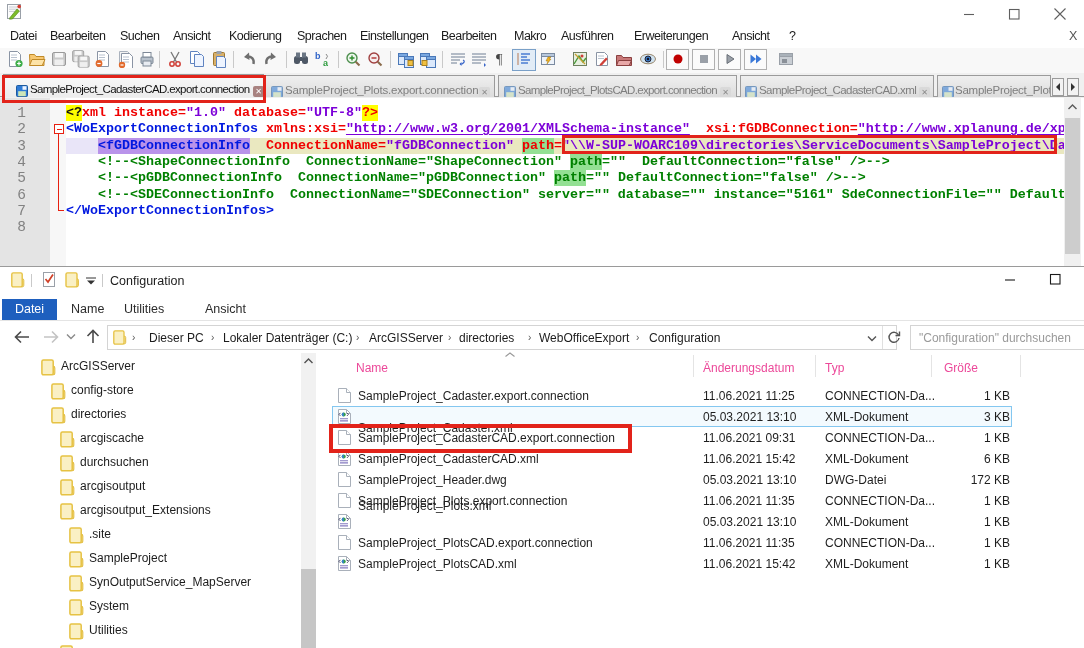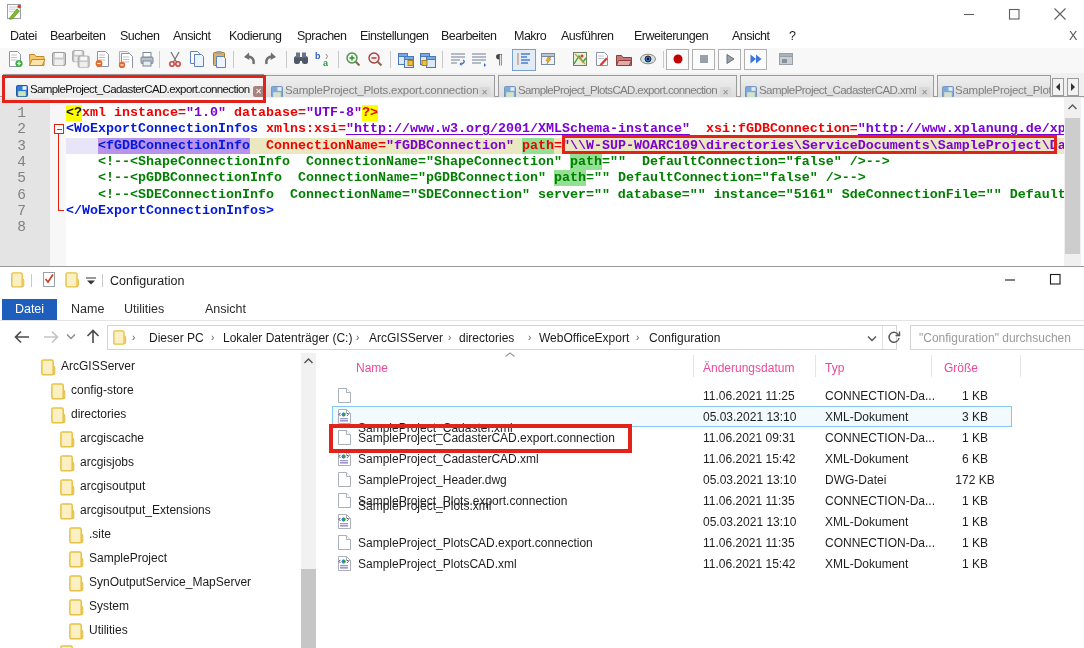--- a/index.html
+++ b/index.html
@@ -39,21 +39,21 @@
 .rtab{position:absolute;top:3px;font-size:12.5px;color:#2b2b2b;line-height:21px;}
 #addrrow{position:absolute;left:0;top:55px;width:1084px;height:31px;background:#fff;}
 #abox{position:absolute;left:107px;top:58px;width:790px;height:25px;border:1px solid #d4d4d4;background:#fff;}
 #sbox{position:absolute;left:910px;top:58px;width:180px;height:25px;border:1px solid #d4d4d4;background:#fff;}
 .crumb{position:absolute;top:5px;font-size:12px;color:#1c1c1c;}
 .csep{position:absolute;top:6px;font-size:10px;color:#555;}
 
 .hdr{position:absolute;top:94px;font-size:12px;color:#ec4899;}
 .hsep{position:absolute;top:88px;width:1px;height:22px;background:#e4e4e4;}
 .row{position:absolute;font-size:12px;color:#1e1e1e;white-space:nowrap;}
-.szr{position:absolute;font-size:12px;color:#1e1e1e;text-align:center;width:70px;}
+.szr{position:absolute;font-size:12px;color:#1e1e1e;text-align:right;width:70px;}
 .trlbl{position:absolute;font-size:12px;color:#1c1c1c;white-space:nowrap;}
 </style></head><body>
 <div id="s">
 
 <div id="npp">
 
   <svg class="abs" style="left:6px;top:3px" width="17" height="17" viewBox="0 0 17 17">
     <rect x="1.5" y="1.5" width="13" height="14" fill="#fdfdfd" stroke="#9aa0a8"></rect>
     <path d="M3 4h9M3 6.2h9M3 8.4h6" stroke="#c9ccd2" stroke-width="1"></path>
     <path d="M4 14.5 L11 6 L13.5 8 L6.5 16 L3.5 16.2Z" fill="#7ebc2a" stroke="#4e8418" stroke-width="0.6"></path>
@@ -455,20 +455,21 @@
   <div class="hsep" style="left:693px"></div>
   <div class="hsep" style="left:815px"></div>
   <div class="hsep" style="left:931px"></div>
   <div class="hsep" style="left:1020px"></div>
 
   <div id="rows" style="position:absolute;left:0;top:0;width:1084px;height:382px;z-index:2;">
         <svg class="abs" style="left:337px;top:121px" width="14" height="15" viewBox="0 0 14 15">
           <path d="M1.5 0.5 h8 l4 4 v10 h-12 z" fill="#fff" stroke="#a9b0ba"></path>
           <path d="M9.5 0.5 v4 h4" fill="#fff" stroke="#a9b0ba"></path>
         </svg>
+        <span class="row" style="left:358px;top:122px;z-index:2">SampleProject_Cadaster.export.connection</span>
         <span class="row" style="left:703px;top:122px;z-index:2">11.06.2021 11:25</span>
         <span class="row" style="left:825px;top:122px;z-index:2">CONNECTION-Da...</span>
         <span class="szr" style="left:940px;top:122px;z-index:2">1 KB</span>
         <svg class="abs" style="left:337px;top:142px" width="14" height="15" viewBox="0 0 14 15">
           <path d="M1.5 0.5 h8 l4 4 v10 h-12 z" fill="#fff" stroke="#a9b0ba"></path>
           <path d="M9.5 0.5 v4 h4" fill="none" stroke="#a9b0ba"></path>
           <path d="M3.4 3.9 L2 5.4 L3.4 6.9" stroke="#4a4a6a" stroke-width="1" fill="none"></path>
           <path d="M10 3.9 L11.4 5.4 L10 6.9" stroke="#4a4a6a" stroke-width="1" fill="none"></path>
           <circle cx="6.7" cy="5.4" r="2" fill="#35a047"></circle>
           <path d="M6.7 3.4 a2 2 0 0 0 0 4" fill="#3b7fd4"></path>
@@ -571,21 +572,21 @@
         <span class="trlbl" style="left:71px;top:140px">directories</span>
         <svg class="abs" style="left:60px;top:164px" width="15" height="17" viewBox="0 0 15 17">
           <rect x="10.2" y="7.4" width="3.6" height="8.4" rx="1.5" fill="#f7e9ad" stroke="#e2bc3e" stroke-width="1.1"></rect>
           <rect x="0.9" y="1" width="11.3" height="14.8" rx="1.5" fill="#faf0c4" stroke="#e6c243" stroke-width="1.5"></rect>
         </svg>
         <span class="trlbl" style="left:80px;top:164px">arcgiscache</span>
         <svg class="abs" style="left:60px;top:188px" width="15" height="17" viewBox="0 0 15 17">
           <rect x="10.2" y="7.4" width="3.6" height="8.4" rx="1.5" fill="#f7e9ad" stroke="#e2bc3e" stroke-width="1.1"></rect>
           <rect x="0.9" y="1" width="11.3" height="14.8" rx="1.5" fill="#faf0c4" stroke="#e6c243" stroke-width="1.5"></rect>
         </svg>
-        <span class="trlbl" style="left:80px;top:188px">arcgisjobs</span>
+        <span class="trlbl" style="left:80px;top:188px">durchsuchen</span>
         <svg class="abs" style="left:60px;top:212px" width="15" height="17" viewBox="0 0 15 17">
           <rect x="10.2" y="7.4" width="3.6" height="8.4" rx="1.5" fill="#f7e9ad" stroke="#e2bc3e" stroke-width="1.1"></rect>
           <rect x="0.9" y="1" width="11.3" height="14.8" rx="1.5" fill="#faf0c4" stroke="#e6c243" stroke-width="1.5"></rect>
         </svg>
         <span class="trlbl" style="left:80px;top:212px">arcgisoutput</span>
         <svg class="abs" style="left:60px;top:236px" width="15" height="17" viewBox="0 0 15 17">
           <rect x="10.2" y="7.4" width="3.6" height="8.4" rx="1.5" fill="#f7e9ad" stroke="#e2bc3e" stroke-width="1.1"></rect>
           <rect x="0.9" y="1" width="11.3" height="14.8" rx="1.5" fill="#faf0c4" stroke="#e6c243" stroke-width="1.5"></rect>
         </svg>
         <span class="trlbl" style="left:80px;top:236px">arcgisoutput_Extensions</span>

